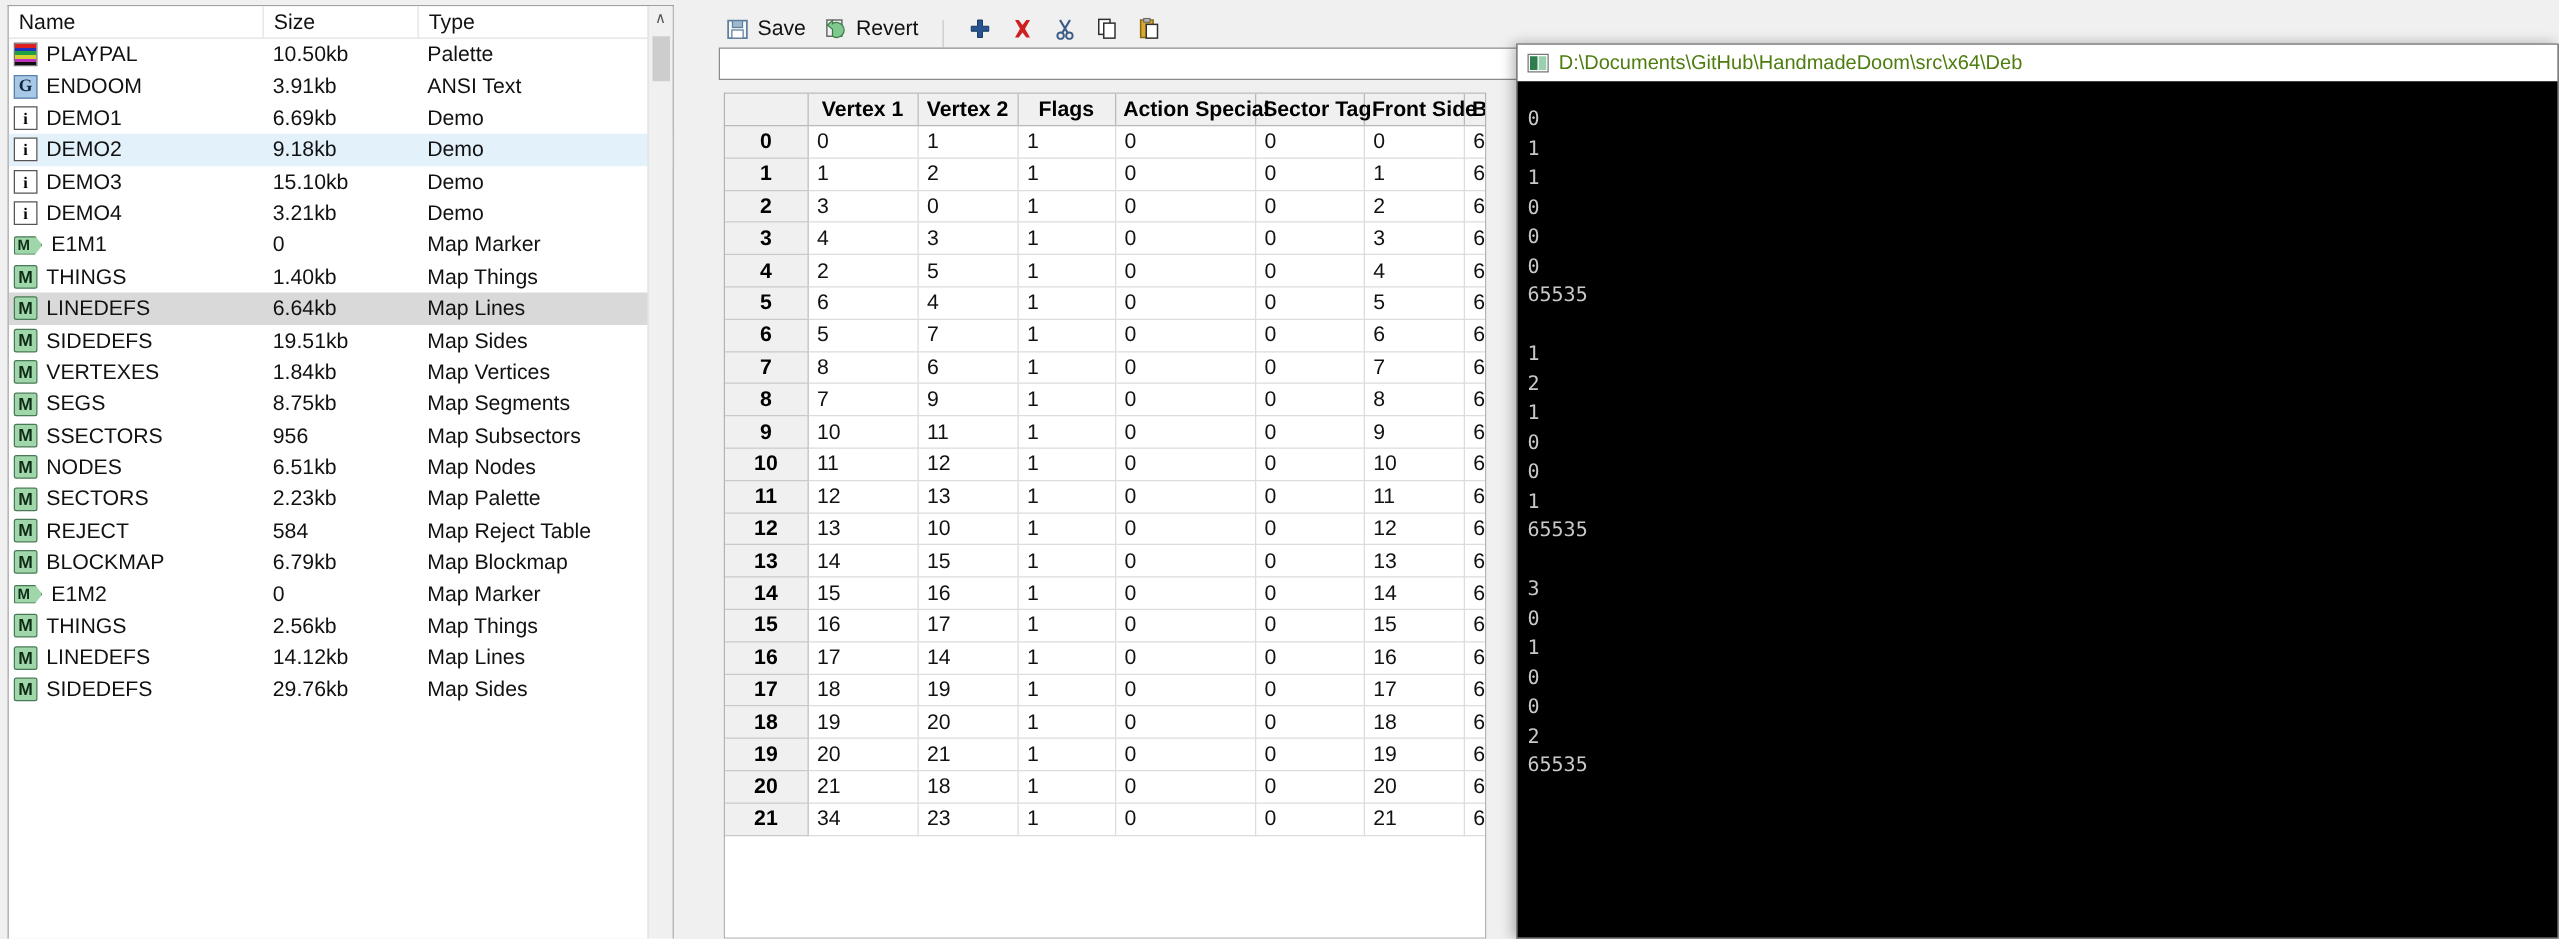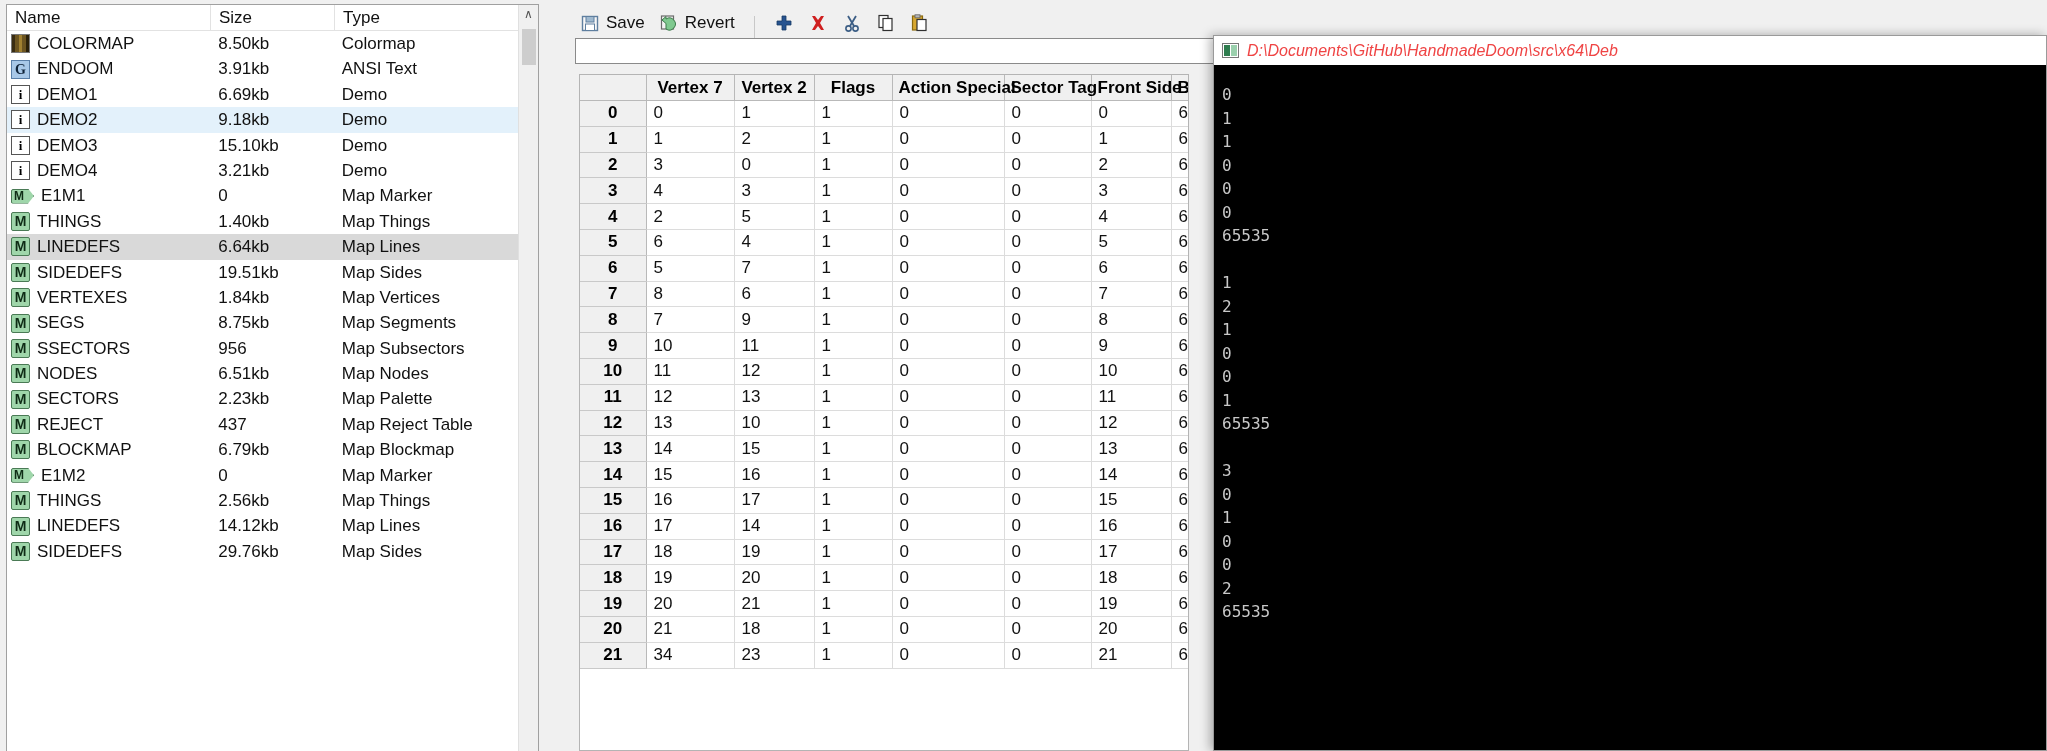--- a/index.html
+++ b/index.html
@@ -139,21 +139,21 @@
   th.corner{background:#f0f0f0;}
 
   
   .console{
     position:absolute;left:1213px;top:35px;width:834px;height:716px;
     background:#000;border:1px solid #9a9a9a;box-sizing:border-box;
     box-shadow:-3px 0 10px rgba(0,0,0,.30);
   }
   .console-title{
     height:29px;background:#fff;display:flex;align-items:center;
-    padding-left:8px;gap:8px;font-size:16px;color:#ef4444;white-space:nowrap;overflow:hidden;font-style:italic;
+    padding-left:8px;gap:8px;font-size:16px;color:#4d7c0f;white-space:nowrap;overflow:hidden;
   }
   .console-ico{
     width:17px;height:15px;flex:0 0 17px;background:#fff;border:1px solid #777;
     box-sizing:border-box;display:block;position:relative;
   }
   .console-ico::before{
     content:"";position:absolute;left:1px;top:1px;width:6px;height:11px;background:#2f7d4f;
   }
   .console-ico::after{
     content:"";position:absolute;left:8px;top:1px;width:6px;height:11px;background:#9ad0ad;
@@ -174,25 +174,25 @@
 
       <div class="list-head">
         <div class="c c-name">Name</div>
         <div class="c c-size">Size</div>
         <div class="c c-type">Type</div>
       </div>
 
       <div class="rows" id="entry-rows">
           <div class="row">
             <div class="cell name">
-              <span class="ic ic-colormap"></span>
-              <span class="nm">COLORMAP</span>
-            </div>
-            <div class="cell size">8.50kb</div>
-            <div class="cell type">Colormap</div>
+              <span class="ic ic-playpal"></span>
+              <span class="nm">PLAYPAL</span>
+            </div>
+            <div class="cell size">10.50kb</div>
+            <div class="cell type">Palette</div>
           </div>
           <div class="row">
             <div class="cell name">
               <span class="ic ic-endoom">G</span>
               <span class="nm">ENDOOM</span>
             </div>
             <div class="cell size">3.91kb</div>
             <div class="cell type">ANSI Text</div>
           </div>
           <div class="row">
@@ -297,21 +297,21 @@
               <span class="nm">SECTORS</span>
             </div>
             <div class="cell size">2.23kb</div>
             <div class="cell type">Map Palette</div>
           </div>
           <div class="row">
             <div class="cell name">
               <span class="ic ic-map">M</span>
               <span class="nm">REJECT</span>
             </div>
-            <div class="cell size">437</div>
+            <div class="cell size">584</div>
             <div class="cell type">Map Reject Table</div>
           </div>
           <div class="row">
             <div class="cell name">
               <span class="ic ic-map">M</span>
               <span class="nm">BLOCKMAP</span>
             </div>
             <div class="cell size">6.79kb</div>
             <div class="cell type">Map Blockmap</div>
           </div>
@@ -442,21 +442,21 @@
             <col style="width:80px">
           <col style="width:78px">
             <col style="width:112px">
             <col style="width:87px">
           <col style="width:80px">
             <col style="width:90px">
         </colgroup>
         <thead>
             <tr id="grid-head">
               <th class="corner"></th>
-              <th>Vertex 7</th>
+              <th>Vertex 1</th>
               <th>Vertex 2</th>
               <th>Flags</th>
               <th>Action Special</th>
               <th>Sector Tag</th>
               <th>Front Side</th>
               <th>Back Side</th>
             </tr>
           </thead>
         <tbody id="grid-body">
             <tr>

